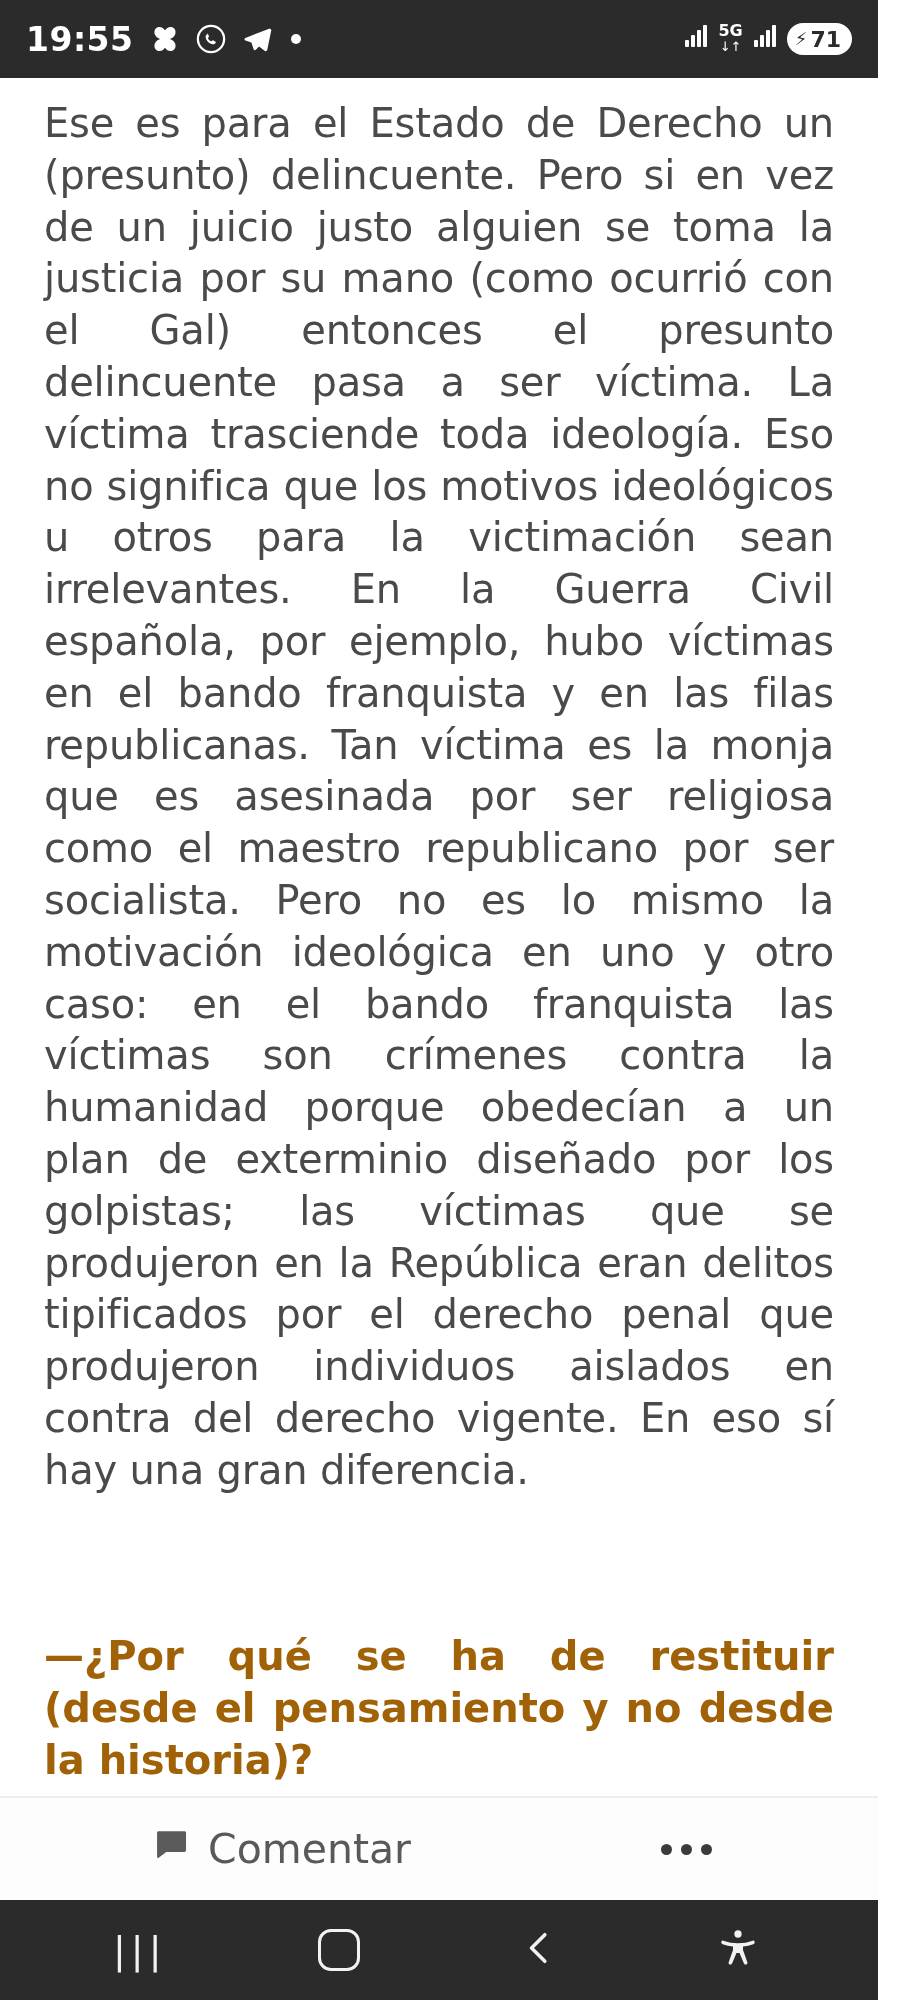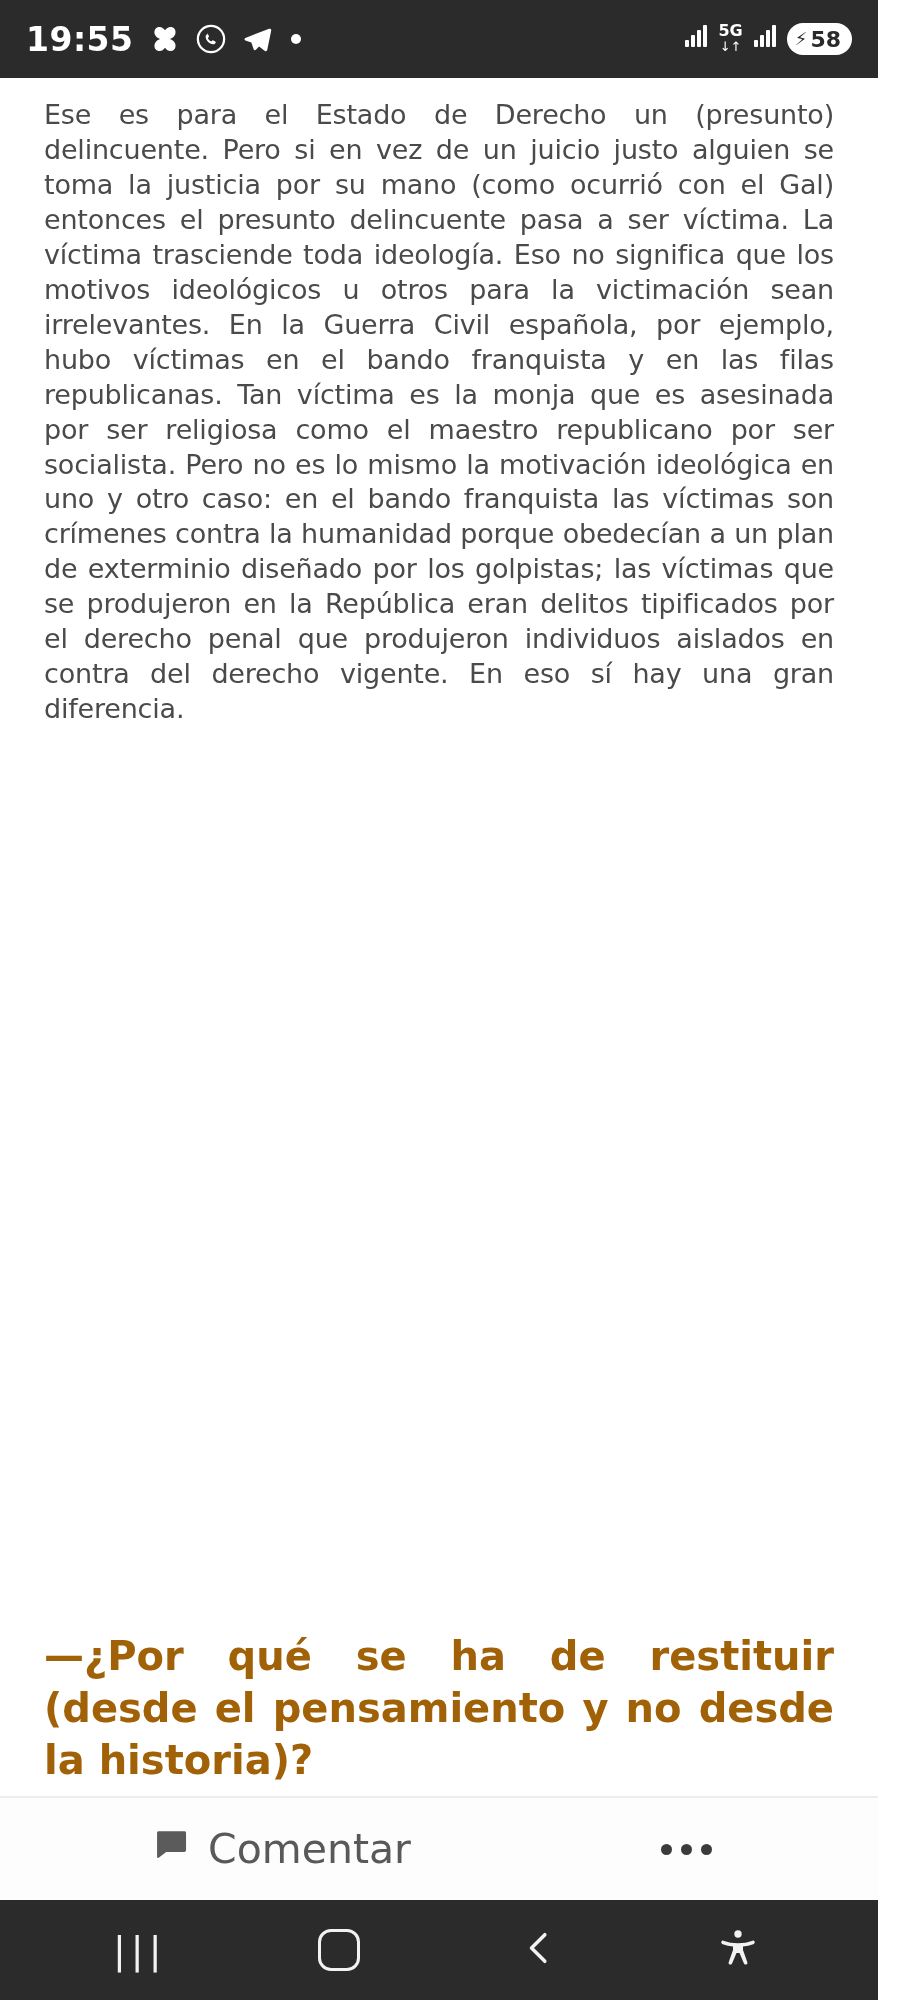--- a/index.html
+++ b/index.html
@@ -98,21 +98,21 @@
   
   .content {
     flex: 1 1 auto;
     position: relative;
     overflow: hidden;
     background: #ffffff;
     padding: 20px 44px 0 44px;
   }
   .article-text {
     font-family: "DejaVu Sans", sans-serif;
-    font-size: 27px;
+    font-size: 40px;
     line-height: 1.295;
     color: #4a4a4a;
     text-align: justify;
     text-justify: inter-word;
     letter-spacing: -0.2px;
   }
 
   
   .faded-text {
     position: absolute;
@@ -234,21 +234,21 @@
         <span class="arrows">↓↑</span>
       </span>
       <span class="sig-bars">
           <i></i>
           <i></i>
           <i></i>
           <i></i>
         </span>
       <span class="battery">
         <span class="bolt">⚡</span>
-        <span>58</span>
+        <span>71</span>
       </span>
     </div>
   </div>
 
   <div class="content">
     <p class="article-text">Ese es para el Estado de Derecho un (presunto) delincuente. Pero si en vez de un juicio justo alguien se toma la justicia por su mano (como ocurrió con el Gal) entonces el presunto delincuente pasa a ser víctima. La víctima trasciende toda ideología. Eso no significa que los motivos ideológicos u otros para la victimación sean irrelevantes. En la Guerra Civil española, por ejemplo, hubo víctimas en el bando franquista y en las filas republicanas. Tan víctima es la monja que es asesinada por ser religiosa como el maestro republicano por ser socialista. Pero no es lo mismo la motivación ideológica en uno y otro caso: en el bando franquista las víctimas son crímenes contra la humanidad porque obedecían a un plan de exterminio diseñado por los golpistas; las víctimas que se produjeron en la República eran delitos tipificados por el derecho penal que produjeron individuos aislados en contra del derecho vigente. En eso sí hay una gran diferencia.</p>
     <div class="faded-text">—¿Por qué se ha de restituir (desde el pensamiento y no desde la historia)?</div>
   </div>
 
   <div class="action-bar">

